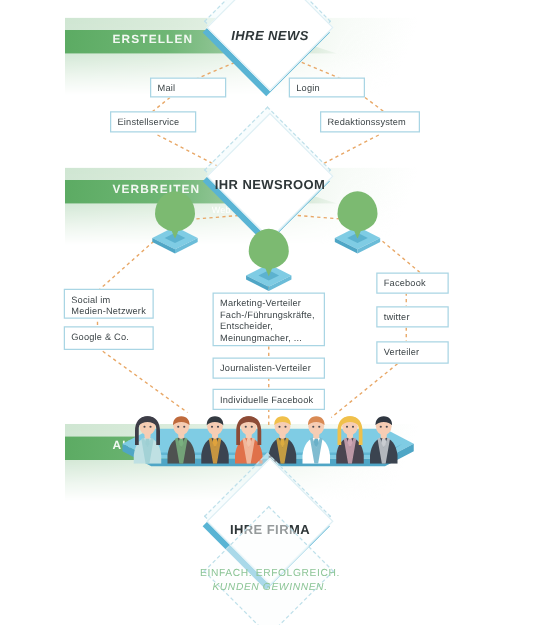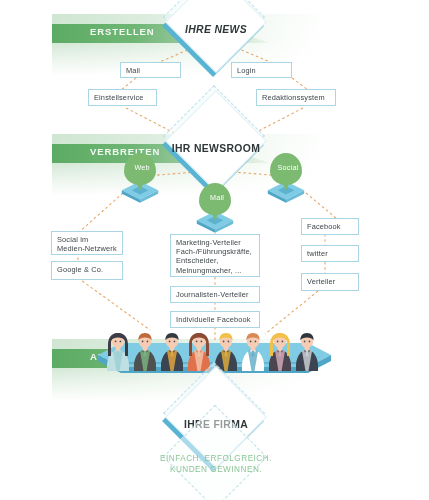--- a/index.html
+++ b/index.html
@@ -151,20 +151,21 @@
   }
   .pin-label {
     position: absolute;
     width: 36px;
     left: 3px;
     top: 10px;
     text-align: center;
     font-size: 7.2px;
     color: #ffffff;
     letter-spacing: .2px;
+    padding-left: 35px;
   }
 
   
   #audience { position: absolute; }
   .aud-person { position: absolute; }
 </style>
 </head>
 <body>
 
 <div id="stage">
@@ -401,16 +402,16 @@
   <div class="dia-wrap" style="left:152px; top:398px; width:128px; height:60px;">
     <div class="dia-ghost" style="left:26px; top:-21px; width:72px; height:72px;"></div>
     <div class="dia-solid" style="left:25px; top:-13px; width:72px; height:72px;"></div>
     <div class="dia-face" style="left:28px; top:-17px; width:70px; height:70px;"></div>
     <div class="dia-title" style="top:21px;">IHRE FIRMA</div>
   </div>
 
   <div class="dia-wrap" style="left:152px; top:436px; width:128px; height:62px;">
     <div class="dia-ghost" style="left:26px; top:-16px; width:74px; height:74px; background:rgba(252,254,254,.5);"></div>
     <div class="dia-sub" style="top:17px;">EINFACH.  ERFOLGREICH.</div>
-    <div class="dia-sub" style="top:28px;">KUNDEN GEWINNEN.</div>
+    <div class="dia-sub" style="top:28px;font-style:italic;">KUNDEN GEWINNEN.</div>
   </div>
 
 </div>
 
 </body></html>

